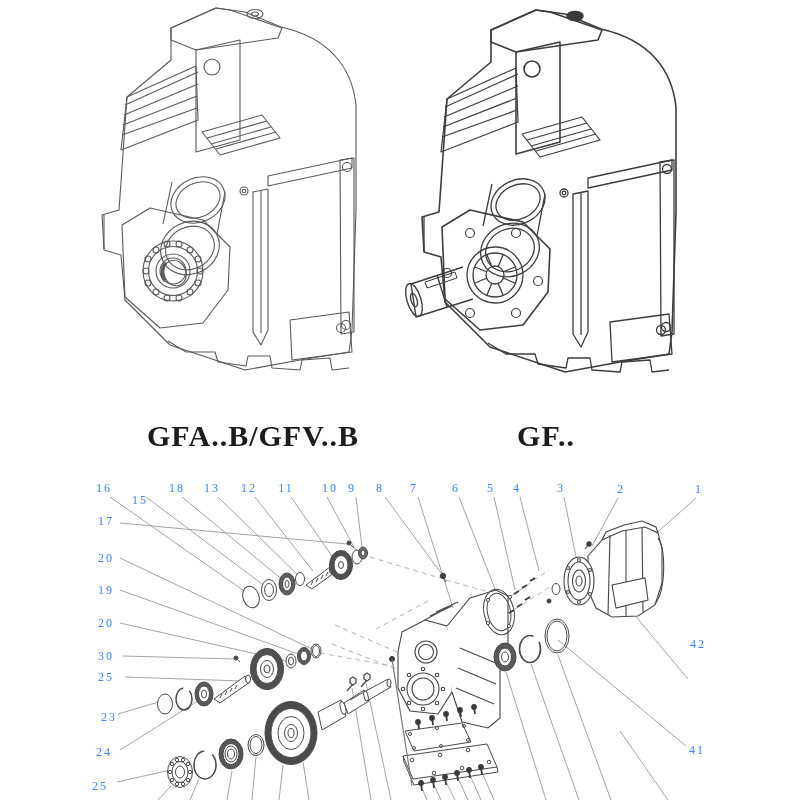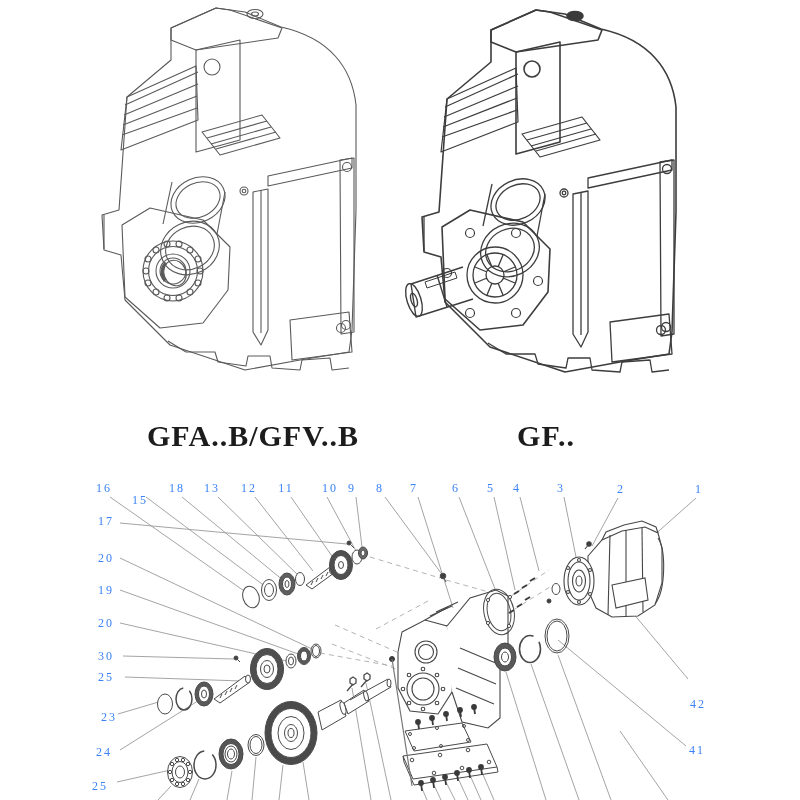--- a/index.html
+++ b/index.html
@@ -466,16 +466,16 @@
 <span class="callout" style="left:106px;top:521px">17</span>
 <span class="callout" style="left:106px;top:558px">20</span>
 <span class="callout" style="left:106px;top:590px">19</span>
 <span class="callout" style="left:106px;top:623px">20</span>
 <span class="callout" style="left:106px;top:656px">30</span>
 <span class="callout" style="left:106px;top:677px">25</span>
 <span class="callout" style="left:109px;top:717px">23</span>
 <span class="callout" style="left:104px;top:752px">24</span>
 <span class="callout" style="left:100px;top:786px">25</span>
 
-<span class="callout" style="left:698px;top:704px">42</span>
+<span class="callout" style="left:698px;top:644px">42</span>
 <span class="callout" style="left:697px;top:750px">41</span>
 
 </div>
 
 </body></html>

